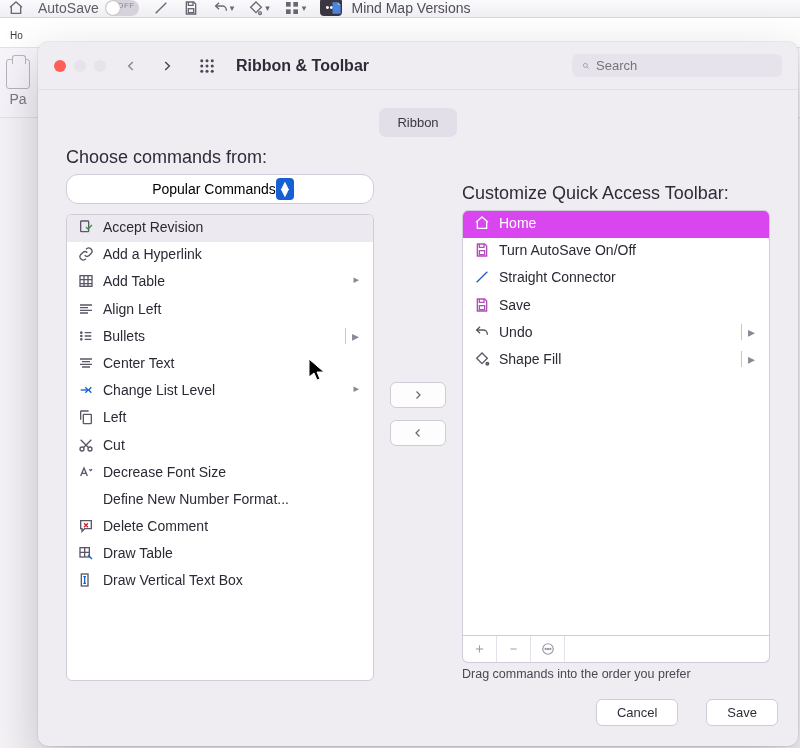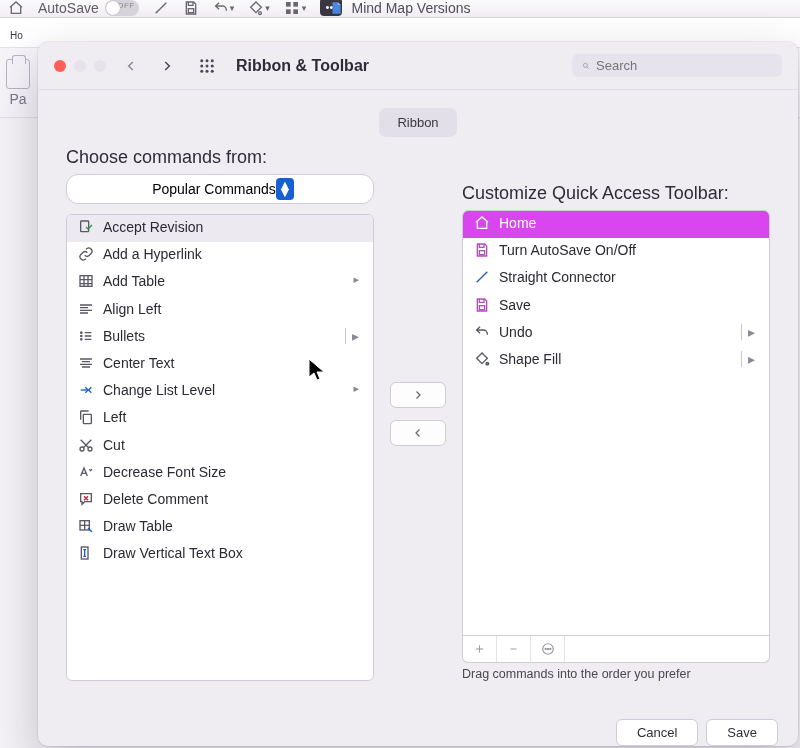--- a/index.html
+++ b/index.html
@@ -66,21 +66,21 @@
   .right-top-space{height:36px}
 
   .transfer{width:56px;height:26px;border:1px solid #cfcbd8;border-radius:6px;background:#fdfdfe;display:flex;align-items:center;justify-content:center;color:#6a6772;cursor:pointer}
 
   .toolbar-strip{display:flex;border:1px solid #cfcbd8;border-top:none;border-radius:0 0 6px 6px;background:#fff;height:28px;margin-top:-1px}
   .toolbar-strip>div{width:34px;display:flex;align-items:center;justify-content:center;color:#9a96a4;border-right:1px solid #e4e1ea}
   .toolbar-strip>div:last-child{flex:1;border-right:none}
 
   .hint{font-size:12.5px;color:#4a4752;margin-top:4px}
 
-  .footer{position:absolute;right:20px;bottom:0;display:flex;gap:8px}
+  .footer{position:absolute;right:20px;bottom:20px;display:flex;gap:28px}
   .btn{border:1px solid #cfcbd8;background:#fff;border-radius:6px;padding:5px 20px;font-size:13px;color:#2f2c38;cursor:pointer}
 
   .cursor{position:absolute;left:270px;top:316px;pointer-events:none}
 
   svg{display:block}
 </style>
 </head>
 <body>
 
 <div class="app-toolbar">
@@ -299,20 +299,26 @@
               <span class="ico">
                 <svg width="16" height="16" viewBox="0 0 24 24" fill="none" stroke="#5a5766" stroke-width="2">
                   <path d="M4 18l5-12 5 12M6 14h6"></path>
                   <path d="M17 8l2 2 2-2"></path>
                 </svg>
               </span>
               <span>Decrease Font Size</span>
             </div>
             <div class="row">
               <span class="ico">
+                <span style="width:16px;display:inline-block"></span>
+              </span>
+              <span>Define New Number Format...</span>
+            </div>
+            <div class="row">
+              <span class="ico">
                 <svg width="16" height="16" viewBox="0 0 24 24" fill="none" stroke="#5a5766" stroke-width="2">
                   <path d="M4 4h16v12H10l-4 4V16H4z"></path>
                   <path d="M9 8l6 6M15 8l-6 6" stroke="#c23"></path>
                 </svg>
               </span>
               <span>Delete Comment</span>
             </div>
             <div class="row">
               <span class="ico">
                 <svg width="16" height="16" viewBox="0 0 24 24" fill="none" stroke="#5a5766" stroke-width="2">

